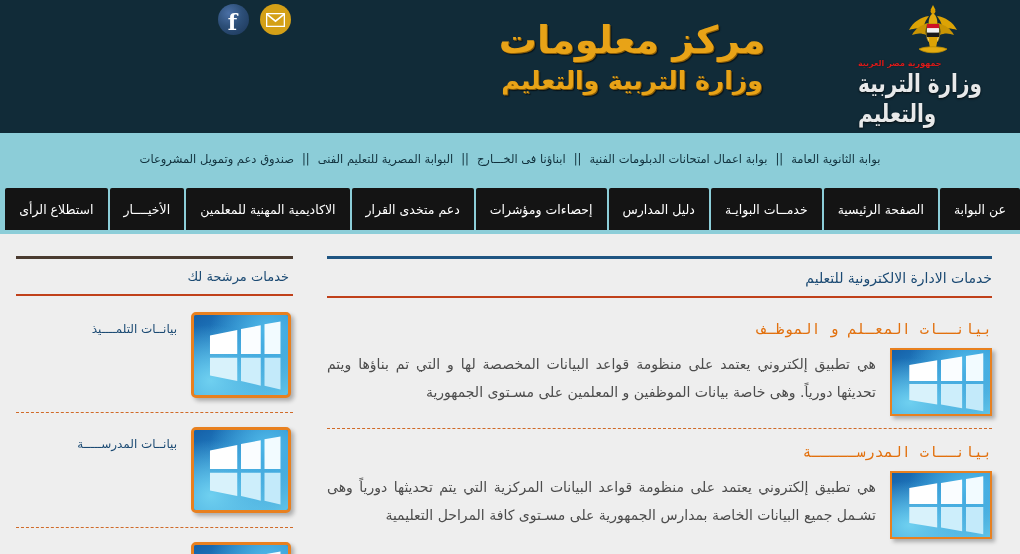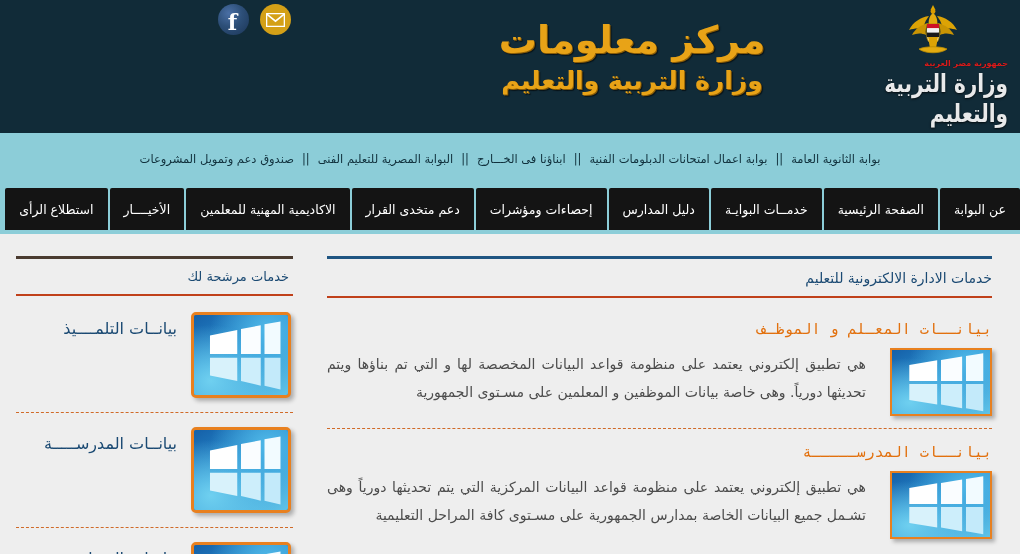--- a/index.html
+++ b/index.html
@@ -82,21 +82,21 @@
   }
   .title-main { font-size: 38px; line-height: 44px; }
   .title-sub  { font-size: 25px; line-height: 38px; }
 
   .emblem {
     position: absolute;
     top: 2px;
     right: 12px;
     width: 150px;
     height: 126px;
-    text-align: right;
+    text-align: left;
   }
   .emblem .eagle { margin: 2px auto 0; display: block; }
   .emblem .country {
     color: #d81c1c;
     font-size: 8px;
     font-weight: bold;
     margin-top: 1px;
     letter-spacing: .5px;
     text-shadow: 0 0 1px rgba(0,0,0,.6);
   }
@@ -202,21 +202,21 @@
     color: #e2700d;
     font-size: 15px;
     text-align: right;
     margin-bottom: 9px;
     letter-spacing: .3px;
     font-family: Liberation Mono, monospace;
   }
   .service-body {
     display: flex;
     direction: rtl;
-    gap: 24px;
+    gap: 14px;
     align-items: flex-start;
     justify-content: flex-end;
   }
   .service-desc {
     flex: 1 1 auto;
     font-size: 14px;
     line-height: 28px;
     color: #4c4c4c;
     text-align: justify;
     padding-top: 2px;
@@ -271,21 +271,21 @@
   .side-item {
     display: flex;
     direction: rtl;
     align-items: flex-start;
     gap: 14px;
     padding: 0 2px;
   }
   .side-item-label {
     flex: 1 1 auto;
     color: #1b4a73;
-    font-size: 16px;
+    font-size: 12px;
     line-height: 26px;
     text-align: right;
     padding-top: 4px;
     letter-spacing: .4px;
   }
   .side-divider {
     border-top: 1px dashed #d06a28;
     margin: 14px 0 14px 0;
   }
 </style>

